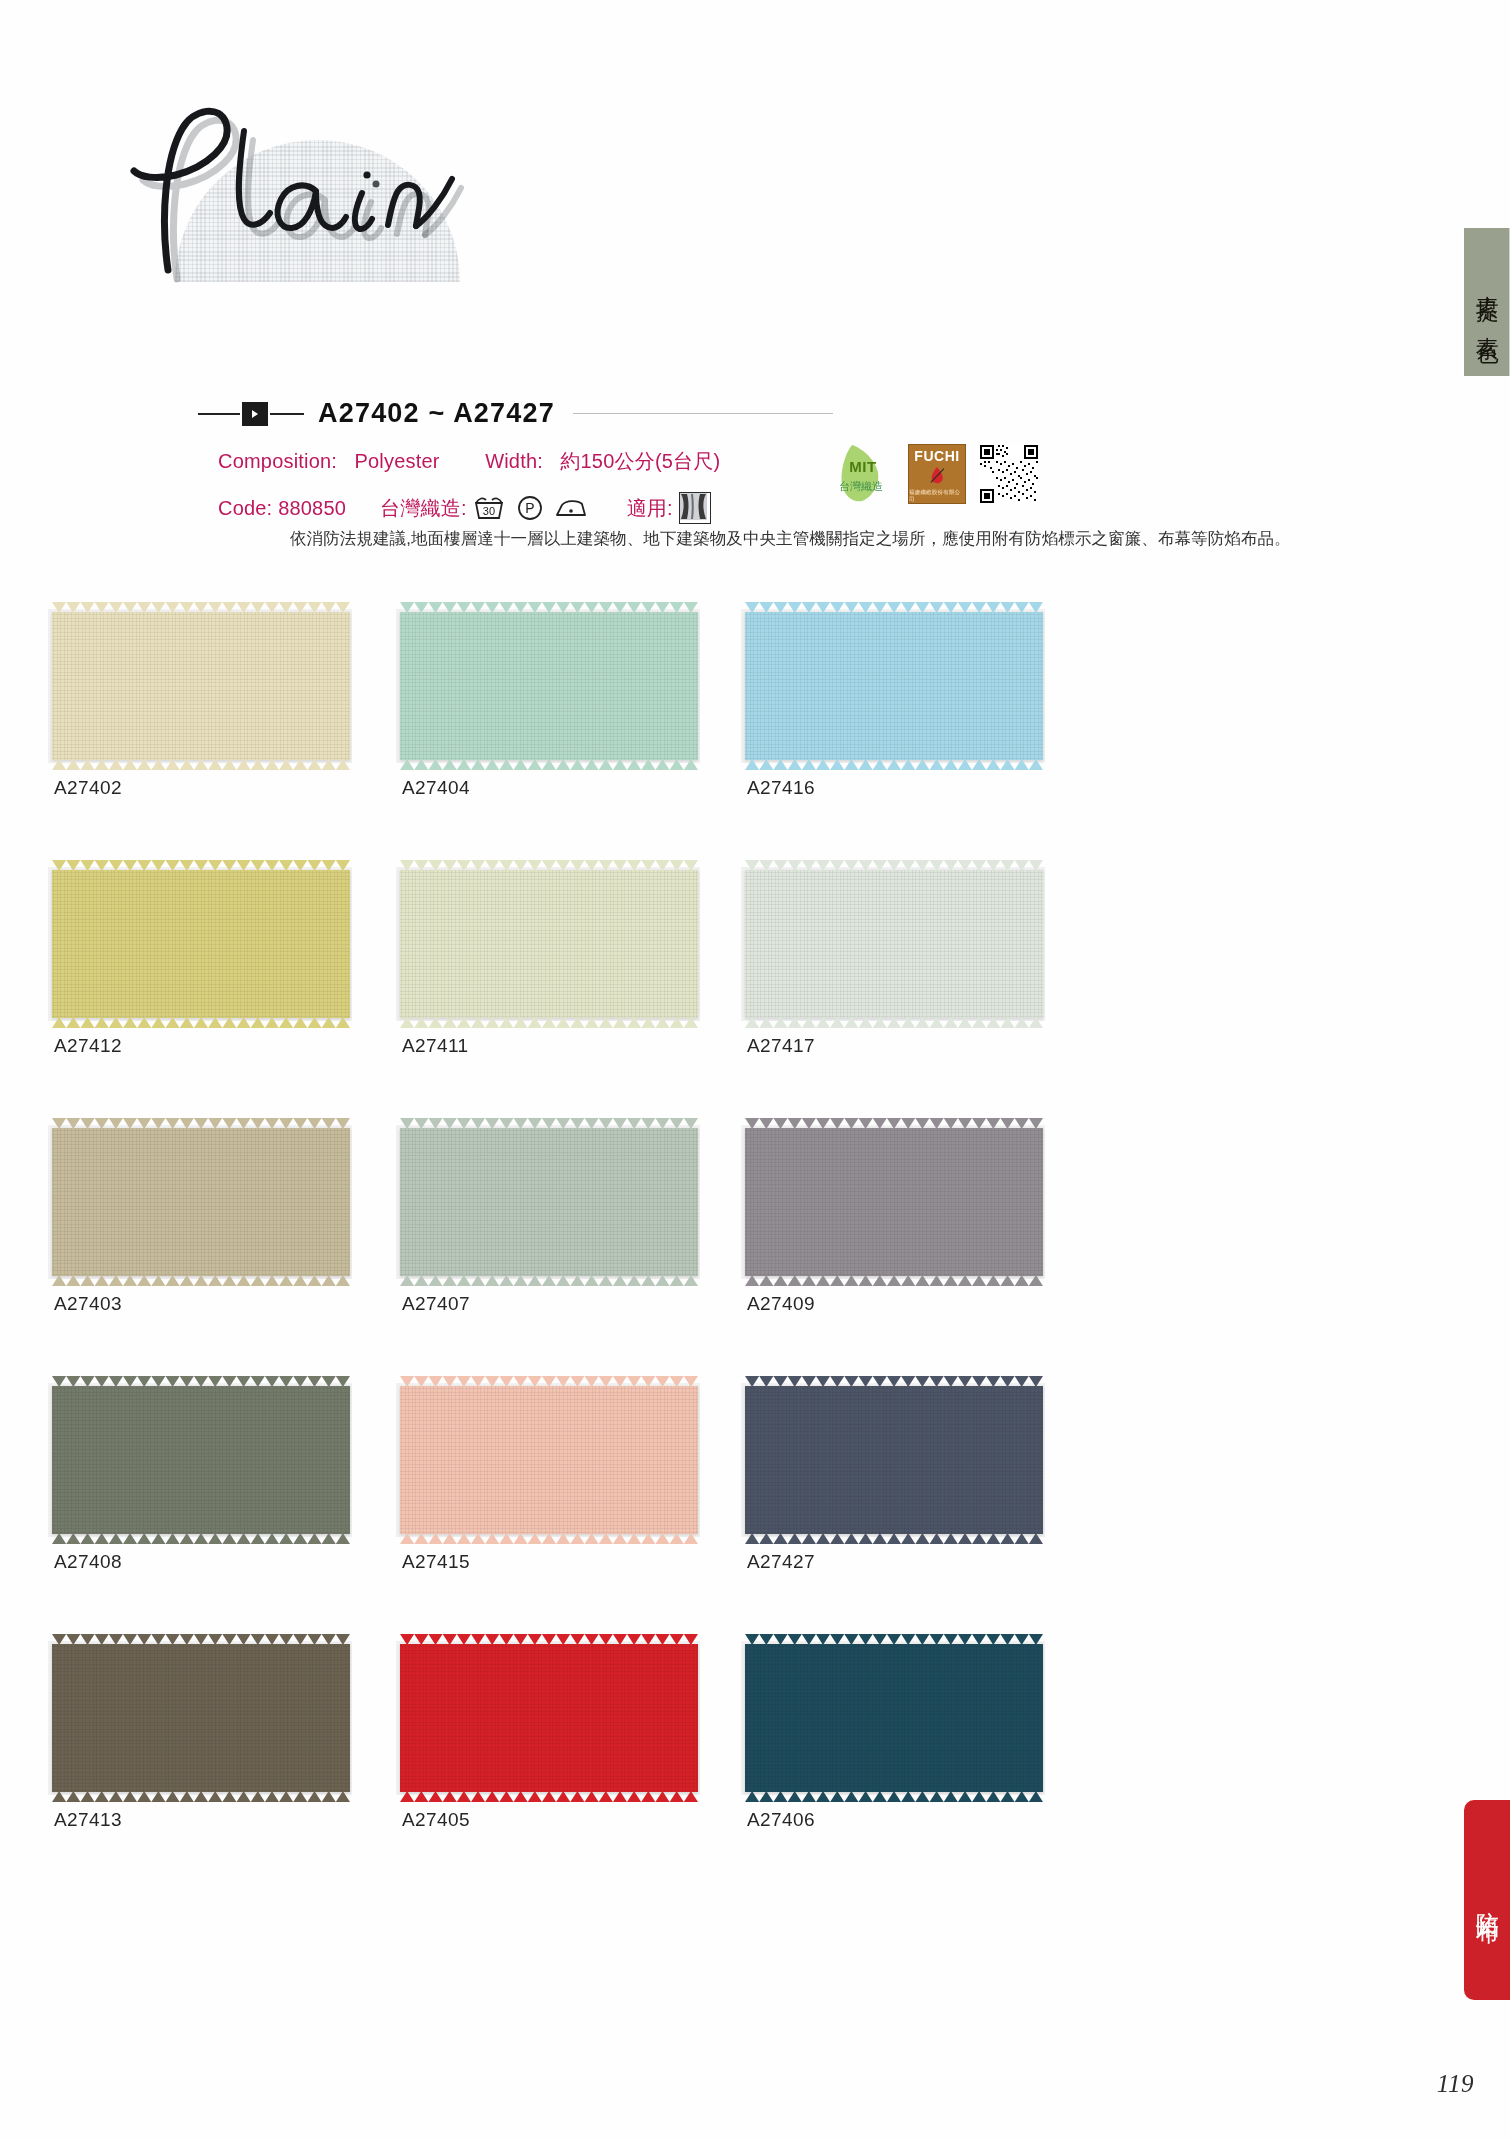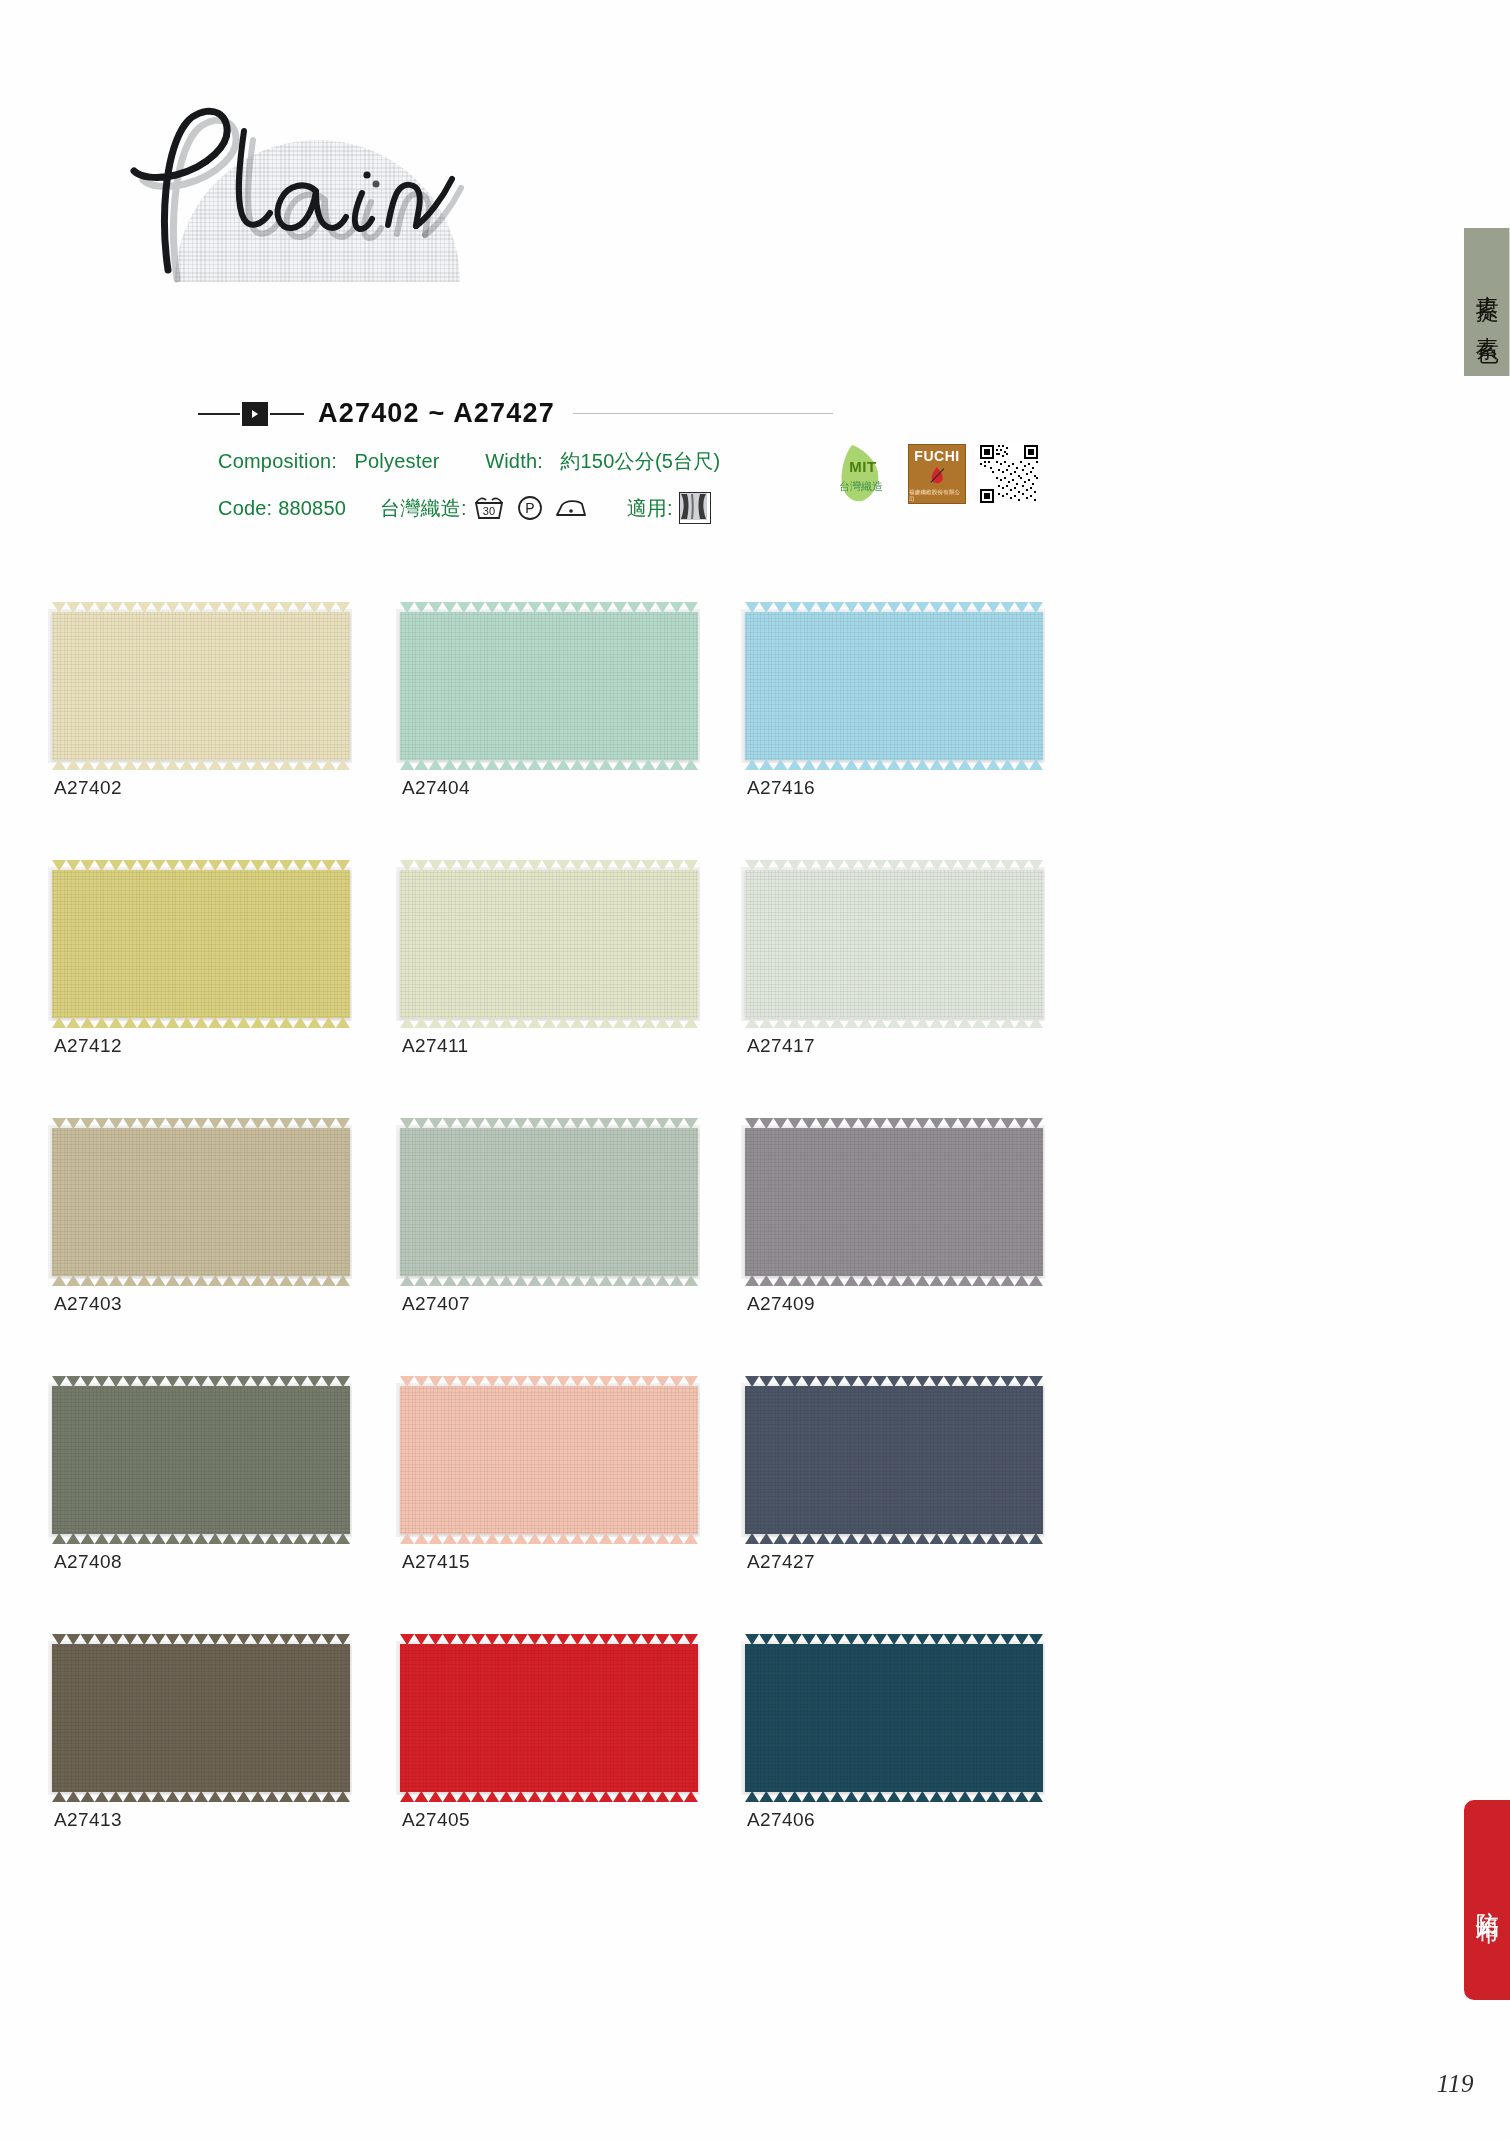--- a/index.html
+++ b/index.html
@@ -32,21 +32,21 @@
   .rule-left{width:42px;height:2px;background:#222;}
   .arrow-box{width:26px;height:24px;background:#1b1b1b;display:flex;align-items:center;justify-content:center;margin:0 2px;}
   .arrow-box svg{display:block;}
   .rule-right{width:34px;height:2px;background:#222;}
   .title-text{
     font-size:27px;font-weight:bold;letter-spacing:1.2px;
     margin-left:14px;white-space:nowrap;color:#111;
   }
   .rule-tail{width:260px;height:1px;background:#bdbdbd;margin-left:18px;}
 
-  .spec-line{position:absolute;font-size:20px;color:#15803d;white-space:nowrap;letter-spacing:.2px;}
+  .spec-line{position:absolute;font-size:20px;color:#be185d;white-space:nowrap;letter-spacing:.2px;}
   .spec-1{left:218px;top:448px;}
   .spec-2{left:218px;top:492px;display:flex;align-items:center;}
   .spec-gap{display:inline-block;width:34px;}
 
   .sym{display:inline-flex;align-items:center;justify-content:center;vertical-align:middle;margin:0 5px;}
   .sym svg{display:block;}
 
   .curtain-icon{
     width:30px;height:30px;border:1.6px solid #2a2a2a;margin-left:6px;display:inline-block;vertical-align:middle;
   }
@@ -261,20 +261,21 @@
             <path d="M9 12h1v1H9zM11 13h1v1h-1zM13 12h1v1h-1zM15 14h1v1h-1zM17 13h1v1h-1zM19 15h1v1h-1zM21 12h1v1h-1zM23 14h1v1h-1zM25 13h1v1h-1zM27 15h1v1h-1z"></path>
             <path d="M8 16h1v1H8zM10 17h1v1h-1zM12 16h1v1h-1zM14 18h1v1h-1zM16 17h1v1h-1zM18 19h1v1h-1zM20 16h1v1h-1zM22 18h1v1h-1zM24 17h1v1h-1zM26 19h1v1h-1zM28 16h1v1h-1z"></path>
             <path d="M9 20h1v1H9zM11 21h1v1h-1zM13 20h1v1h-1zM15 22h1v1h-1zM17 21h1v1h-1zM19 23h1v1h-1zM21 20h1v1h-1zM23 22h1v1h-1zM25 21h1v1h-1zM27 23h1v1h-1z"></path>
             <path d="M9 24h1v1H9zM11 25h1v1h-1zM13 24h1v1h-1zM15 26h1v1h-1zM17 25h1v1h-1zM19 27h1v1h-1zM21 24h1v1h-1zM23 26h1v1h-1zM25 25h1v1h-1zM27 27h1v1h-1z"></path>
             <path d="M8 2h1v1H8zM8 4h1v1H8zM2 8h1v1H2zM4 8h1v1H4zM2 10h1v1H2zM5 11h1v1H5zM0 9h1v1H0zM6 13h1v1H6z"></path>
           </g>
         </svg>
       </div>
     </div>
 
+    <div class="fire-note">依消防法規建議,地面樓層達十一層以上建築物、地下建築物及中央主管機關指定之場所，應使用附有防焰標示之窗簾、布幕等防焰布品。</div>
   </div>
 
   <div class="grid">
       <div class="row">
         <div class="cell c0">
           <div class="swatch-shadow"></div>
           <div class="swatch" style="background: rgb(232, 224, 188);">
             <div class="weave"></div>
             <div class="pink-top">
               <svg viewBox="0 0 298 11" preserveAspectRatio="none">

